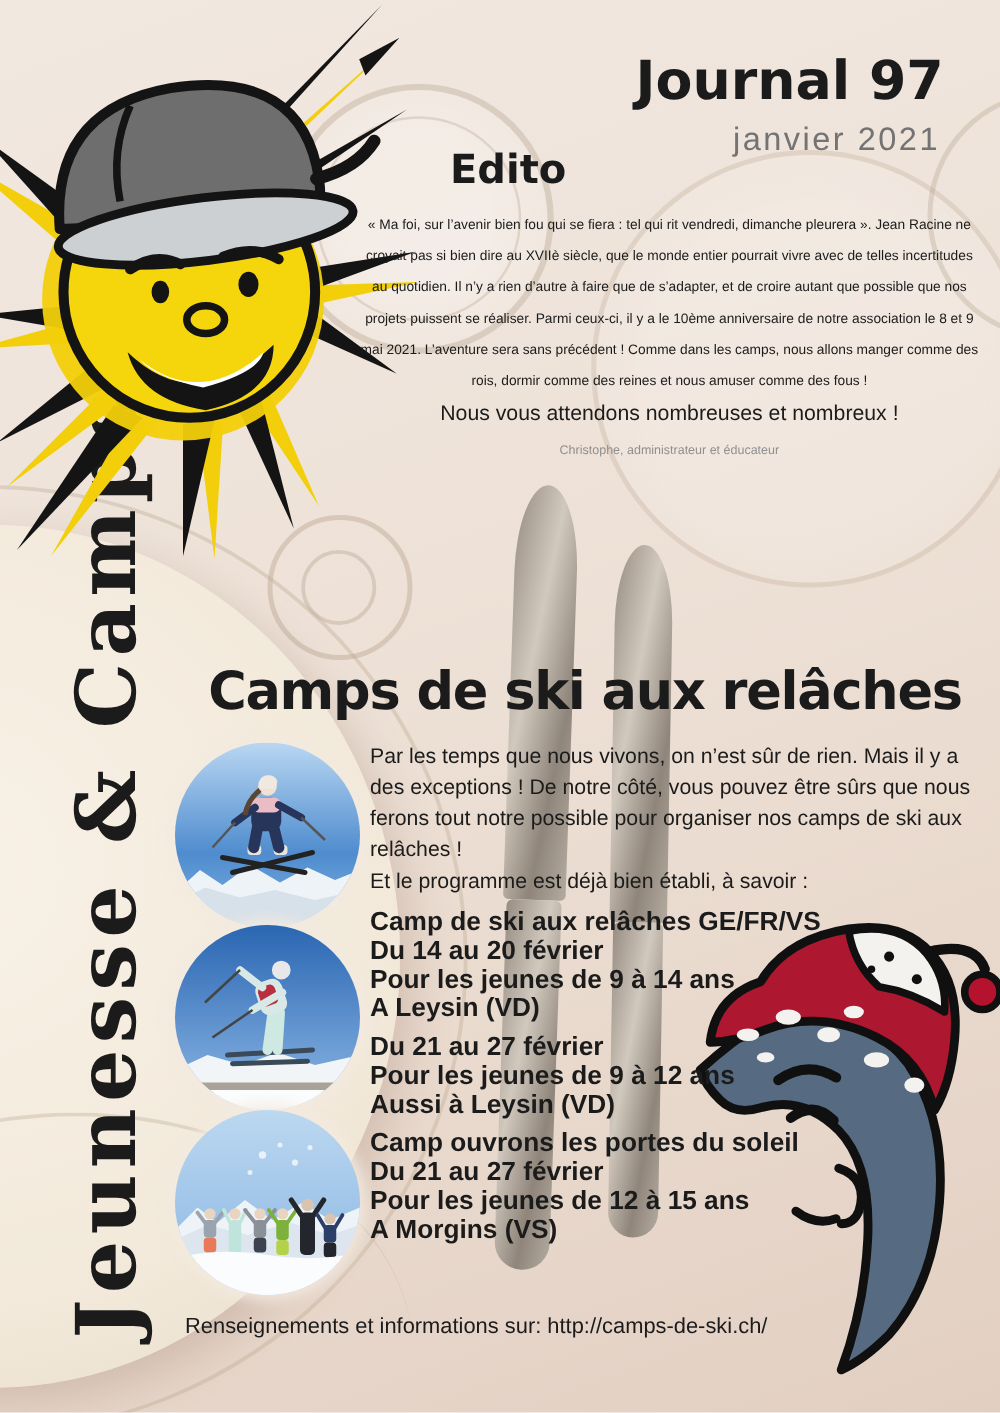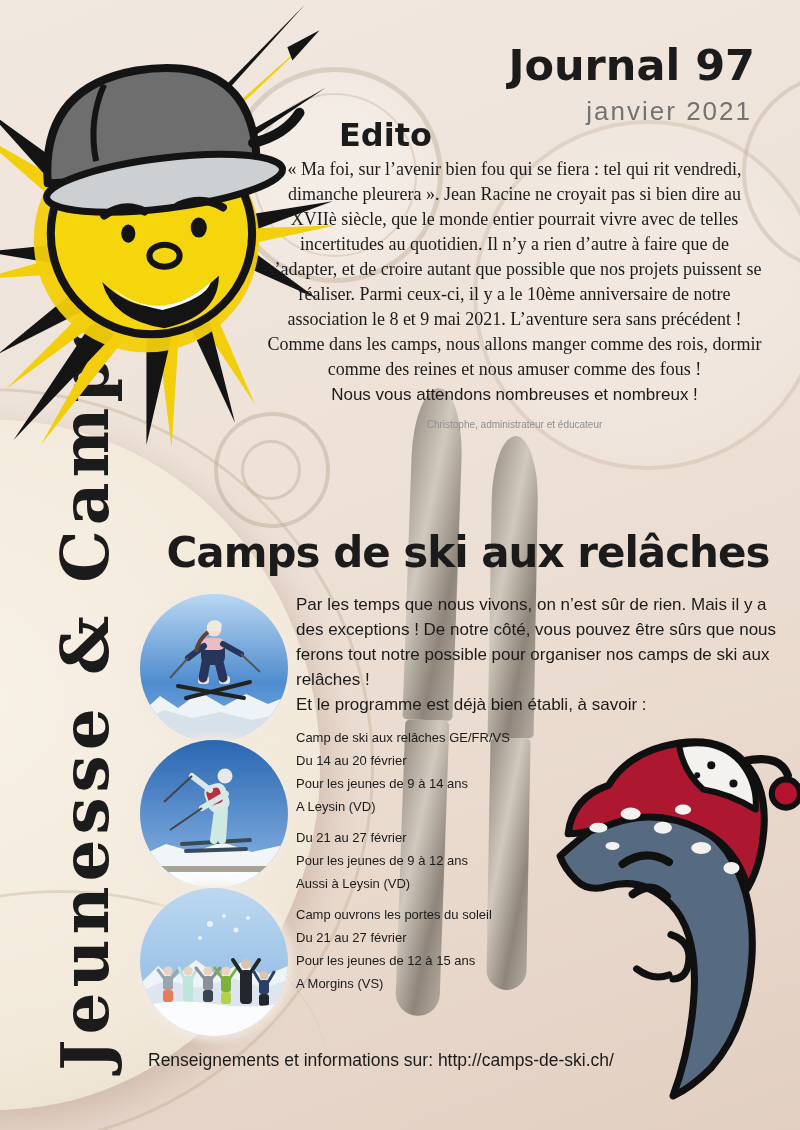--- a/index.html
+++ b/index.html
@@ -40,32 +40,32 @@
   .k2 .handle{width:40px;height:252px;border-radius:5px 5px 20px 20px;}
   
   .journal-title{right:45px;top:40px;font-family:"DejaVu Sans",sans-serif;font-weight:800;
       font-size:43px;letter-spacing:0;z-index:4;}
   .journal-date{right:48px;top:96px;font-size:26px;font-weight:300;letter-spacing:2px;color:#737373;z-index:4;}
   .sun{left:-15px;top:-8px;width:348px;height:458px;z-index:3;}
   .vertical-org{left:-325px;top:625px;width:820px;height:130px;transform:rotate(-90deg);
       font-family:"DejaVu Serif",serif;font-weight:700;font-size:66px;letter-spacing:5px;
       text-align:center;line-height:130px;z-index:2;}
   
-  .edito{left:267px;top:118px;width:495px;text-align:center;z-index:4;}
+  .edito{left:288px;top:118px;width:495px;text-align:center;z-index:4;}
   .edito h2{font-family:"DejaVu Sans",sans-serif;font-weight:800;font-size:32px;
       text-align:left;padding-left:72px;line-height:34px;}
-  .edito-body{margin-top:5px;font-size:18px;line-height:25px;font-family:Liberation Serif, serif;}
+  .edito-body{margin-top:16px;font-size:11px;line-height:25px;}
   .edito-closing{font-size:17px;line-height:25px;}
   .edito-signature{font-size:10px;color:var(--muted);margin-top:12px;}
   
   .ski-heading{left:148px;top:528px;width:640px;font-family:"DejaVu Sans",sans-serif;
       font-weight:800;font-size:42px;letter-spacing:-1px;z-index:4;white-space:nowrap;text-align:center;}
   .ski-col{left:296px;top:592px;width:492px;z-index:4;font-size:17px;line-height:25px;}
   .ski-col .intro2{margin-bottom:9px;}
-  .camp{line-height:23px;margin-bottom:8px;font-size:13px;}
+  .camp{line-height:23px;margin-bottom:8px;font-size:21px;font-weight:bold;}
   .photos{left:140px;top:594px;width:150px;z-index:3;}
   .photo{width:148px;height:148px;border-radius:50%;overflow:hidden;position:absolute;left:0;
       box-shadow:0 0 10px 5px rgba(243,234,224,.9), inset 0 0 12px 6px rgba(243,234,224,.45);}
   .p1{top:0;} .p2{top:146px;} .p3{top:294px;}
   .photo svg{display:block;width:148px;height:148px;}
   .moon{left:550px;top:735px;width:252px;height:368px;z-index:3;}
   footer{left:148px;top:1050px;width:520px;font-size:17.5px;z-index:5;position:absolute;white-space:nowrap;}
   footer .url{font-weight:400;}
 </style>
 </head>

